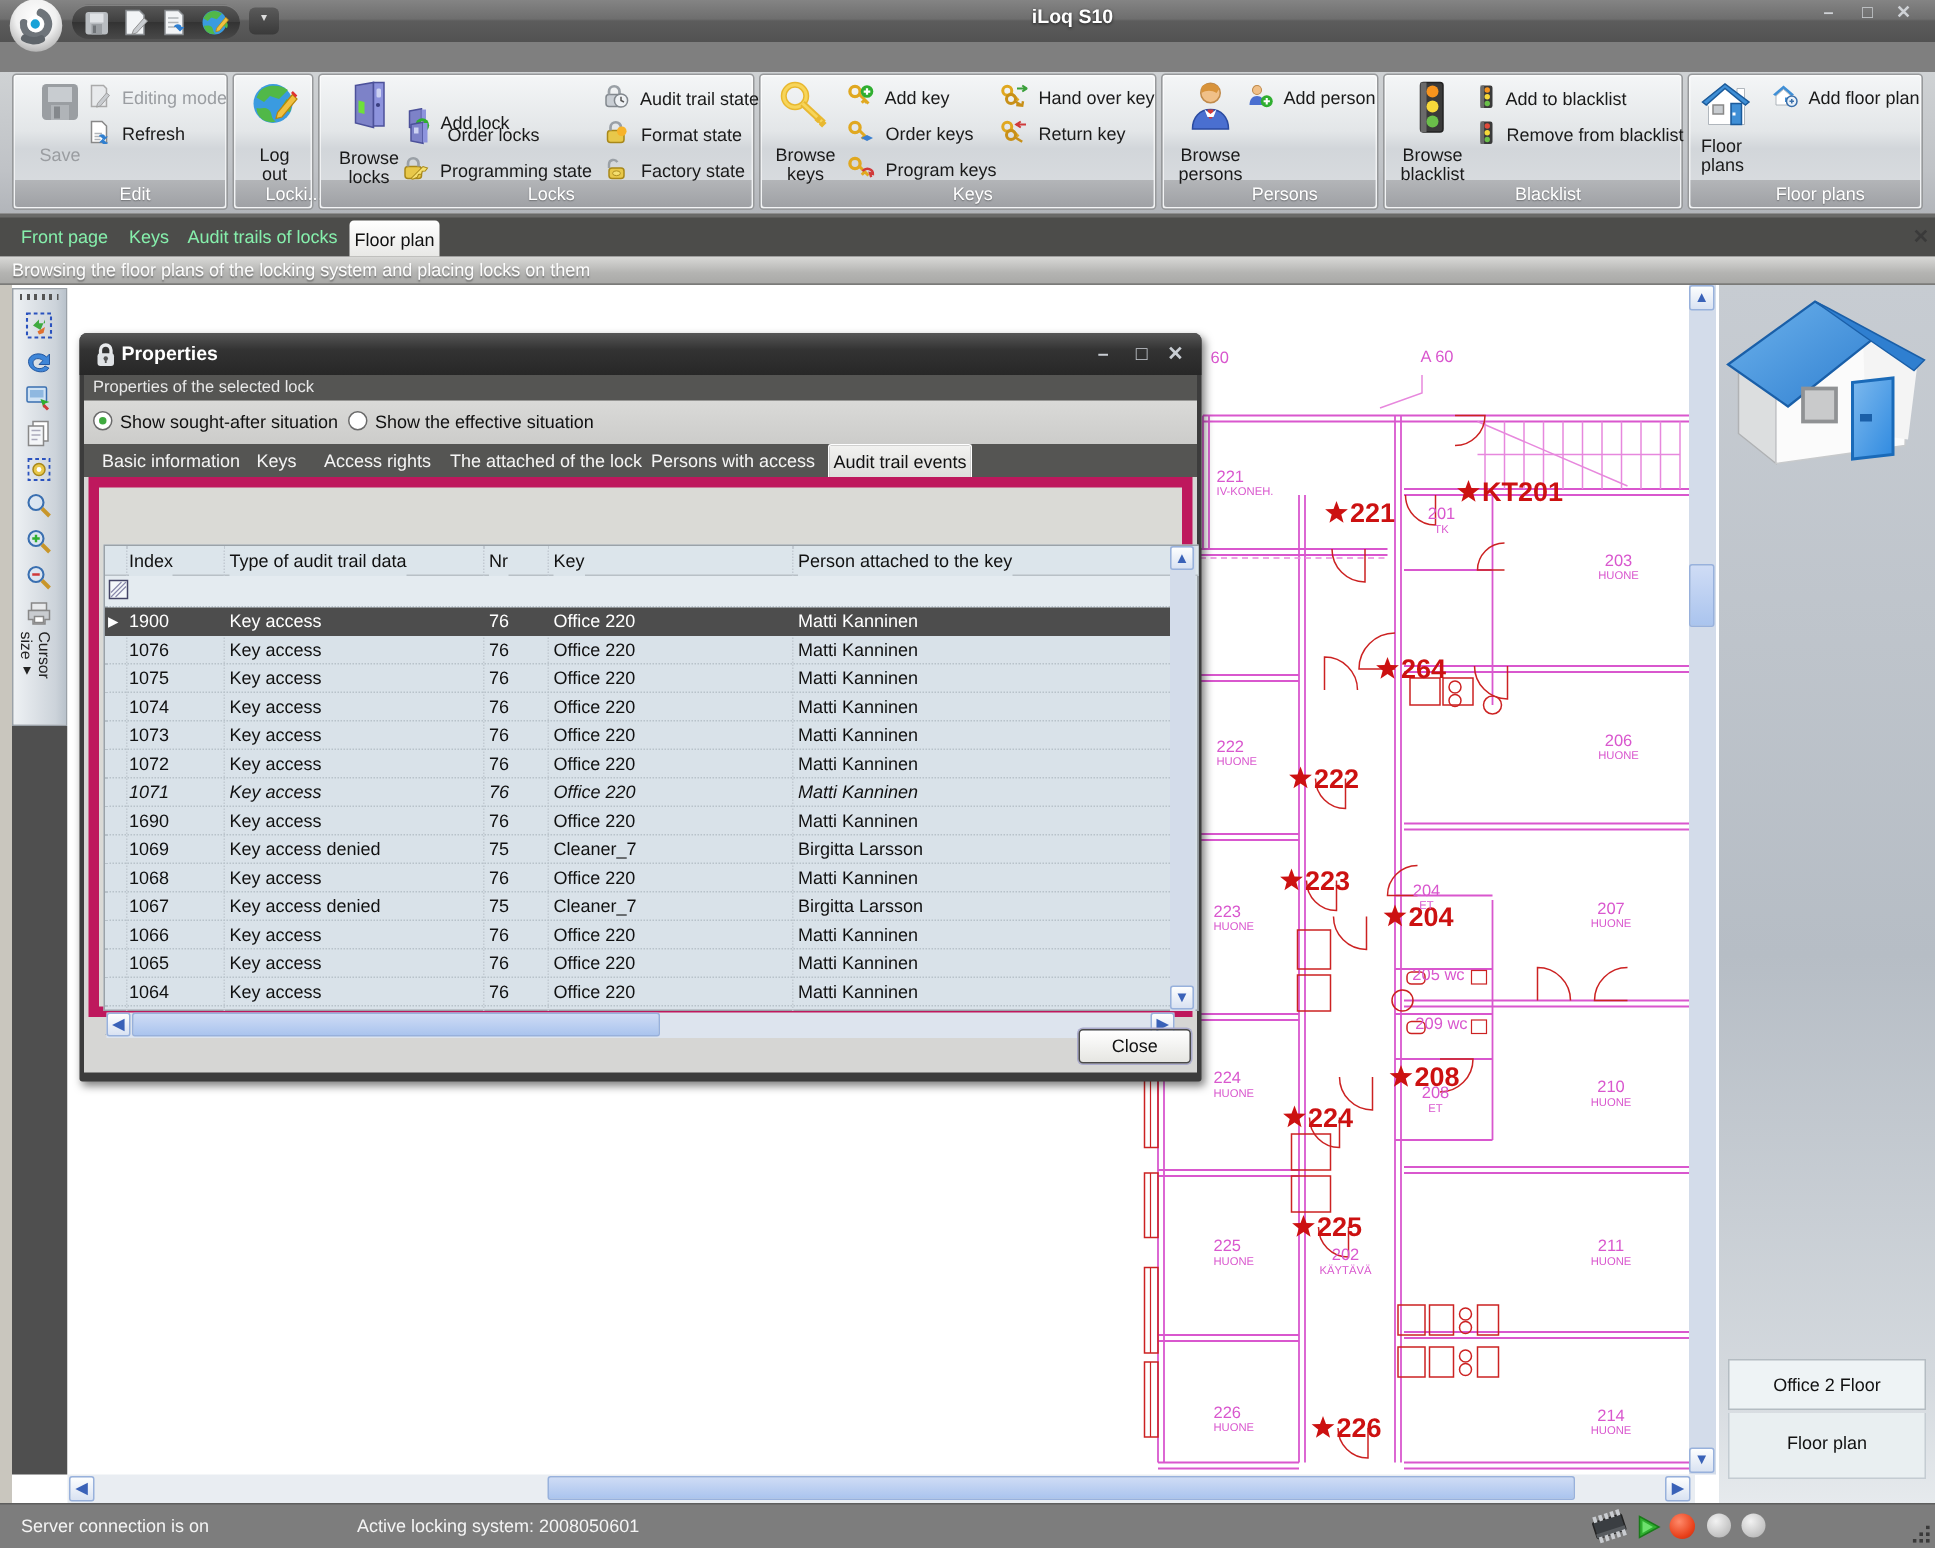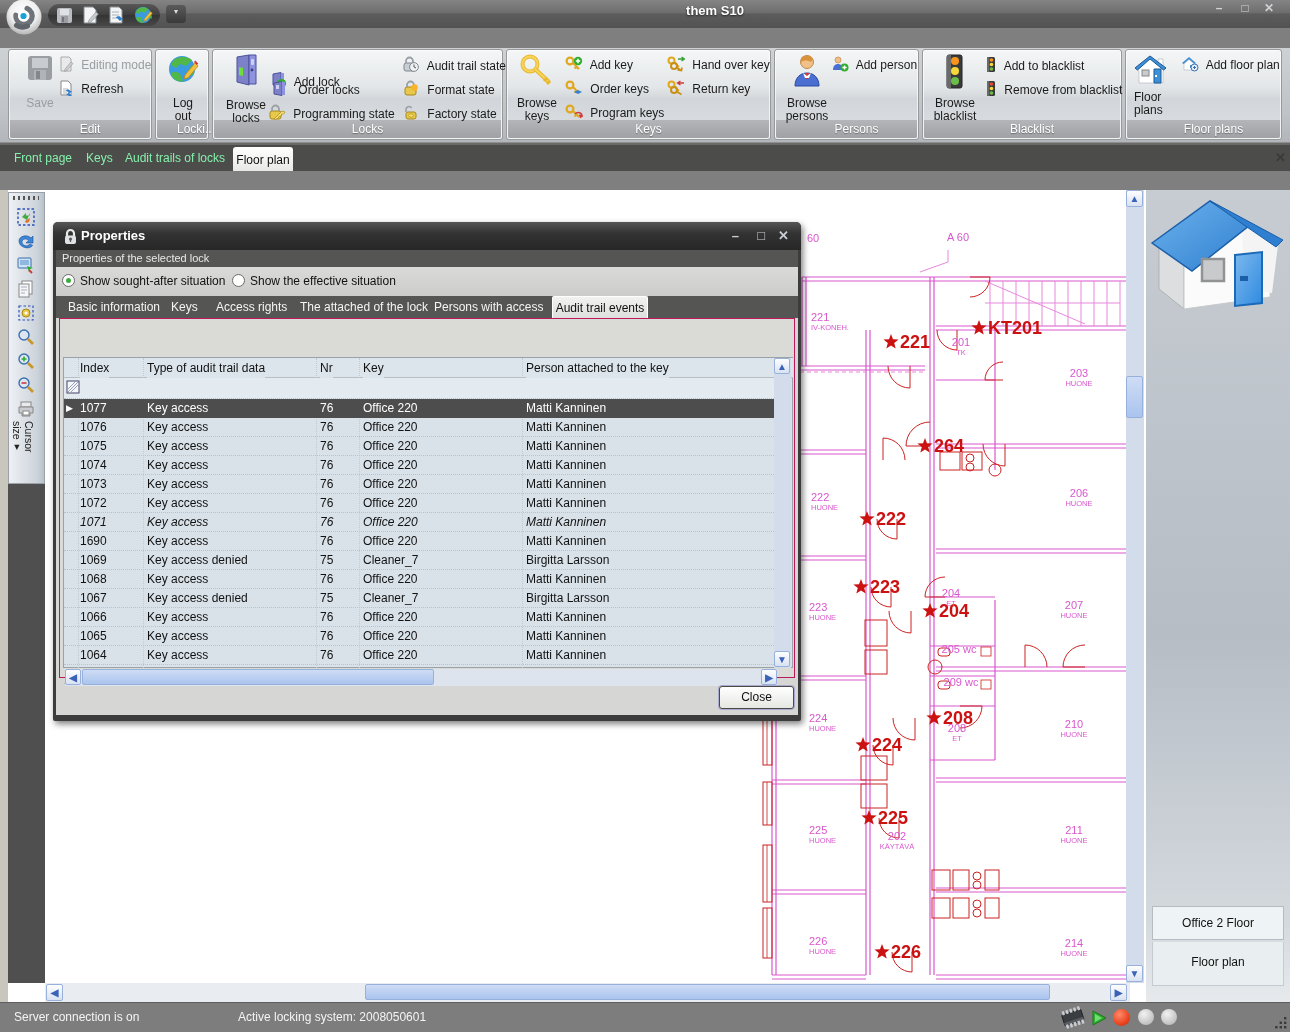--- a/index.html
+++ b/index.html
@@ -114,42 +114,42 @@
     background:linear-gradient(#dadad8,#ccccca); font-size:12px; color:#111; }
   .radio { position:absolute; top:7px; width:13px; height:13px; border-radius:50%;
     background:#fff; border:1px solid #6a6a6a; }
   .radio.sel::after { content:""; position:absolute; left:3px; top:3px; width:5px; height:5px;
     border-radius:50%; background:#3faa3f; }
   #dlg-tabs { position:absolute; left:0; top:46px; width:742px; height:22px; background:#555553; }
   .dlgtab { position:absolute; top:0; height:22px; color:#f5f5f5; font-size:12px; line-height:22px; }
   #dlgtab-active { background:linear-gradient(#f2f2f0,#dededc); color:#111;
     border:1px solid #fff; border-bottom:none; border-radius:2px 2px 0 0; text-align:center; }
   #dlg-page { position:absolute; left:3px; top:68px; width:736px; height:360px;
-    background:#dadad6; border:1px solid #be185d; }
+    background:#dadad6; border:7px solid #be185d; }
   #dlg-grid { position:absolute; left:3px; top:38px; width:730px; height:311px;
     background:#d9e2e9; border:1px solid #9aa2a8; font-size:12px; color:#111; }
   .ghead { position:absolute; top:0; height:20px; line-height:20px; background:#dce5eb; }
   .grow { position:absolute; left:0; width:712px; height:19px; line-height:19px;
     border-bottom:1px dotted #b8c2ca; }
   .grow div { position:absolute; top:0; height:19px; overflow:hidden; white-space:nowrap; }
   .gsel { background:#4d4d4d; color:#fff; border-bottom:none; }
   .c1{left:16px;width:60px;} .c2{left:83px;width:170px;} .c3{left:256px;width:40px;}
   .c4{left:299px;width:158px;} .c5{left:462px;width:248px;}
   .gcol { position:absolute; top:0; width:0; height:310px; border-left:1px dotted #c2cad2; }
   #dlg-close { position:absolute; left:663px; top:436px; width:75px; height:23px;
     background:linear-gradient(#fff,#e6e6e2); border:1px solid #4a4a4a; border-radius:3px;
     box-shadow:0 0 0 1px #aac; font-size:12px; text-align:center; line-height:21px; color:#111; }
   text { font-family:"Liberation Sans", sans-serif; }
 </style>
 </head>
 <body>
 <div id="root">
 
   <div id="titlebar" class="abs"></div>
-  <div id="title-text" class="abs">them S10</div>
+  <div id="title-text" class="abs">iLoq S10</div>
   <div class="winbtn abs" style="right:58px;">–</div>
   <div class="winbtn abs" style="right:32px;">□</div>
   <div class="winbtn abs" style="right:8px;">✕</div>
   <div id="qat" class="abs">
     <svg style="position:absolute;left:8px;top:4px;" width="17" height="17" viewBox="0 0 17 17">
         <rect x="1" y="1" width="15" height="15" rx="2" fill="#b9bdc1"></rect>
         <rect x="4" y="2" width="9" height="6" fill="#dfe2e5"></rect>
         <rect x="5" y="9" width="7" height="7" fill="#9a9ea2"></rect>
         <rect x="6" y="10" width="2" height="5" fill="#707478"></rect>
       </svg>
@@ -439,20 +439,21 @@
   </div>
 
   <div id="doctabs" class="abs">
     <div class="dtab abs" style="left:14px;">Front page</div>
     <div class="dtab abs" style="left:86px;">Keys</div>
     <div class="dtab abs" style="left:125px;">Audit trails of locks</div>
     <div id="dtab-active" class="dtab abs" style="left:233px;width:60px;">Floor plan</div>
     <div id="dtabs-x" class="abs">✕</div>
   </div>
 
+  <div id="infobar" class="abs">Browsing the floor plans of the locking system and placing locks on them</div>
 
   <div id="main" class="abs">
     <div id="left-strip" class="abs"></div>
     <div id="ltb" class="abs">
         <div id="ltb-grip"></div>
       <svg class="ltb-ic" style="top:14px;" width="20" height="20" viewBox="0 0 20 20">
           <rect x="2" y="2" width="16" height="16" fill="none" stroke="#2a52be" stroke-width="1.4" stroke-dasharray="2.5 2"></rect>
           <path d="M6 10l4-4v2.5h4V6l-3 7z" fill="#3faa3f"></path>
           <path d="M9 14l5-3-1 4-3 1z" fill="#e07030"></path>
         </svg>
@@ -748,21 +749,21 @@
           <div class="gcol" style="left:458px;"></div>
           <div class="grow" style="top:20px;height:21px;background:#e4ebf0;">
             <svg style="position:absolute;left:2px;top:2px;" width="14" height="14" viewBox="0 0 14 14">
                 <rect x="1" y="1" width="12" height="12" fill="#f4f7fa" stroke="#446"></rect>
                 <path d="M2 12L12 2M5 12l7-7M2 9l7-7" stroke="#88a" stroke-width=".8"></path>
               </svg>
           </div>
           <div id="grows">
               <div class="grow gsel" style="top:41px;">
                 <div style="left:2px;width:10px;color:#fff;font-size:9px;">▶</div>
-                <div class="c1">1077</div>
+                <div class="c1">1900</div>
                 <div class="c2">Key access</div>
                 <div class="c3">76</div>
                 <div class="c4">Office 220</div>
                 <div class="c5">Matti Kanninen</div>
               </div>
           <div class="grow" style="top:60px;">
                 <div class="c1">1076</div>
                 <div class="c2">Key access</div>
                 <div class="c3">76</div>
                 <div class="c4">Office 220</div>

